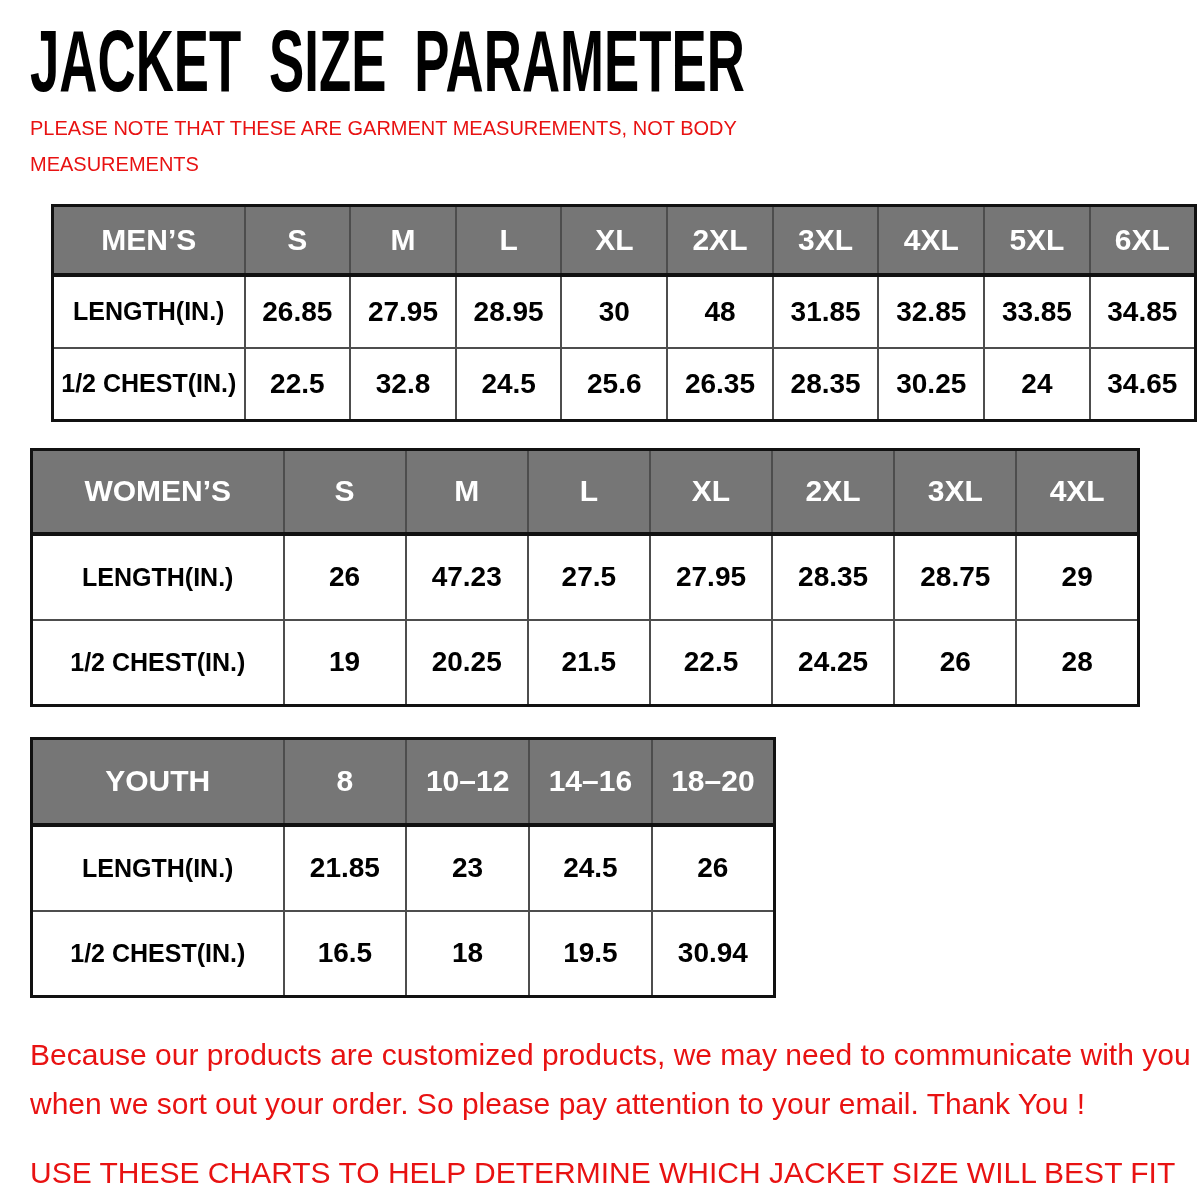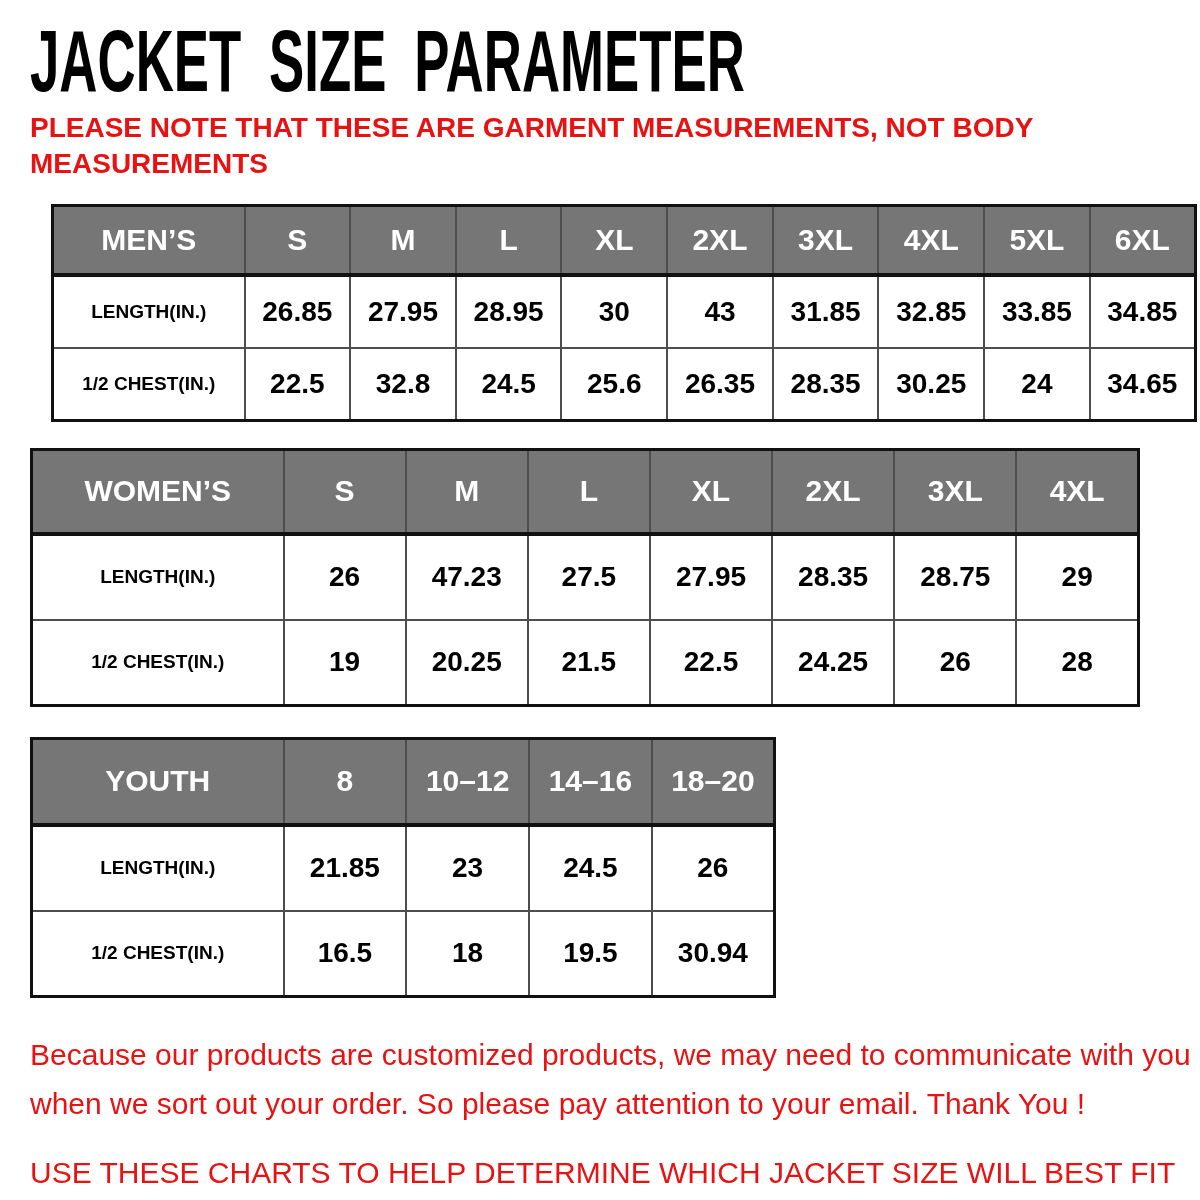--- a/index.html
+++ b/index.html
@@ -30,23 +30,23 @@
     font-size:88px;
     font-weight:700;
     letter-spacing:0px;
     word-spacing:22px;
     transform:scale(0.60,1.0);
     transform-origin:0 50%;
   }
   
   p.note{
     color:var(--red);
-    font-size:28px;
+    font-size:20px;
     line-height:36px;
-    font-weight:700;
+    font-weight:400;
     margin-bottom:22px;
   }
   
   table.size-table{
     border-collapse:collapse;
     table-layout:fixed;
     border:3px solid var(--heavy);
     text-align:center;
   }
   table.size-table th, table.size-table td{
@@ -57,21 +57,21 @@
     overflow:hidden;
   }
   table.size-table thead th{
     background:var(--hdr-gray);
     color:#ffffff;
     font-size:30px;
     font-weight:600;
     border-bottom:4px solid var(--heavy);
   }
   table.size-table tbody th{
-    font-size:19px;
+    font-size:25px;
     font-weight:600;
     background:#ffffff;
   }
   table.size-table tbody td{
     font-size:28px;
     font-weight:700;
     background:#ffffff;
   }
   .tbl{margin-bottom:0;}
   .mens  table thead tr{height:69px;}
@@ -136,21 +136,21 @@
             <th>6XL</th>
           </tr>
         </thead>
         <tbody>
           <tr>
             <th>LENGTH(IN.)</th>
             <td>26.85</td>
             <td>27.95</td>
             <td>28.95</td>
             <td>30</td>
-            <td>43</td>
+            <td>48</td>
             <td>31.85</td>
             <td>32.85</td>
             <td>33.85</td>
             <td>34.85</td>
           </tr>
           <tr>
             <th>1/2 CHEST(IN.)</th>
             <td>22.5</td>
             <td>32.8</td>
             <td>24.5</td>

